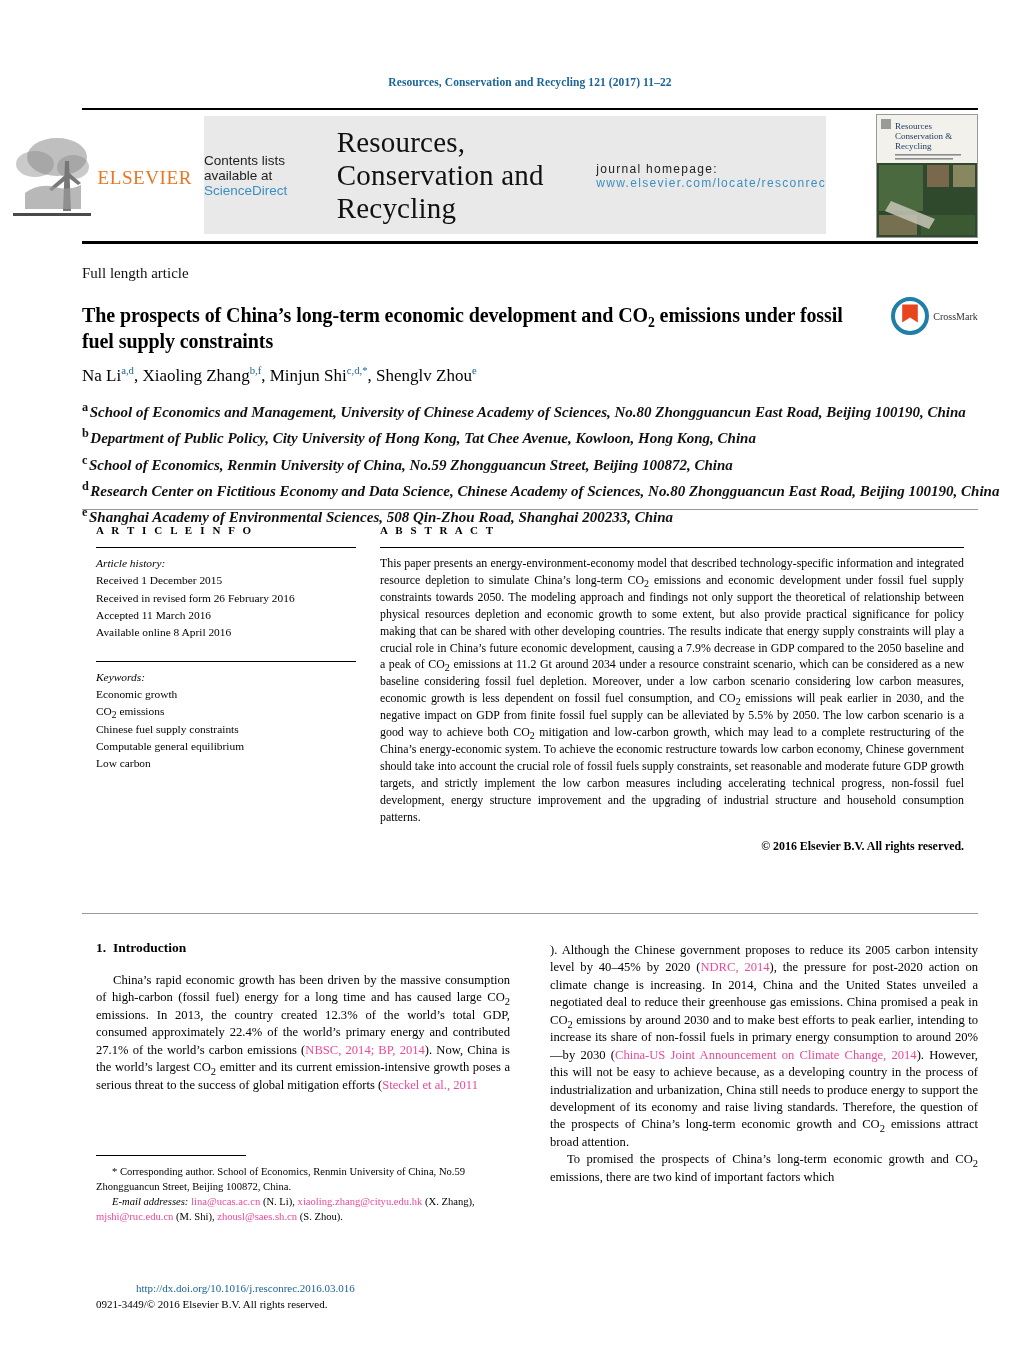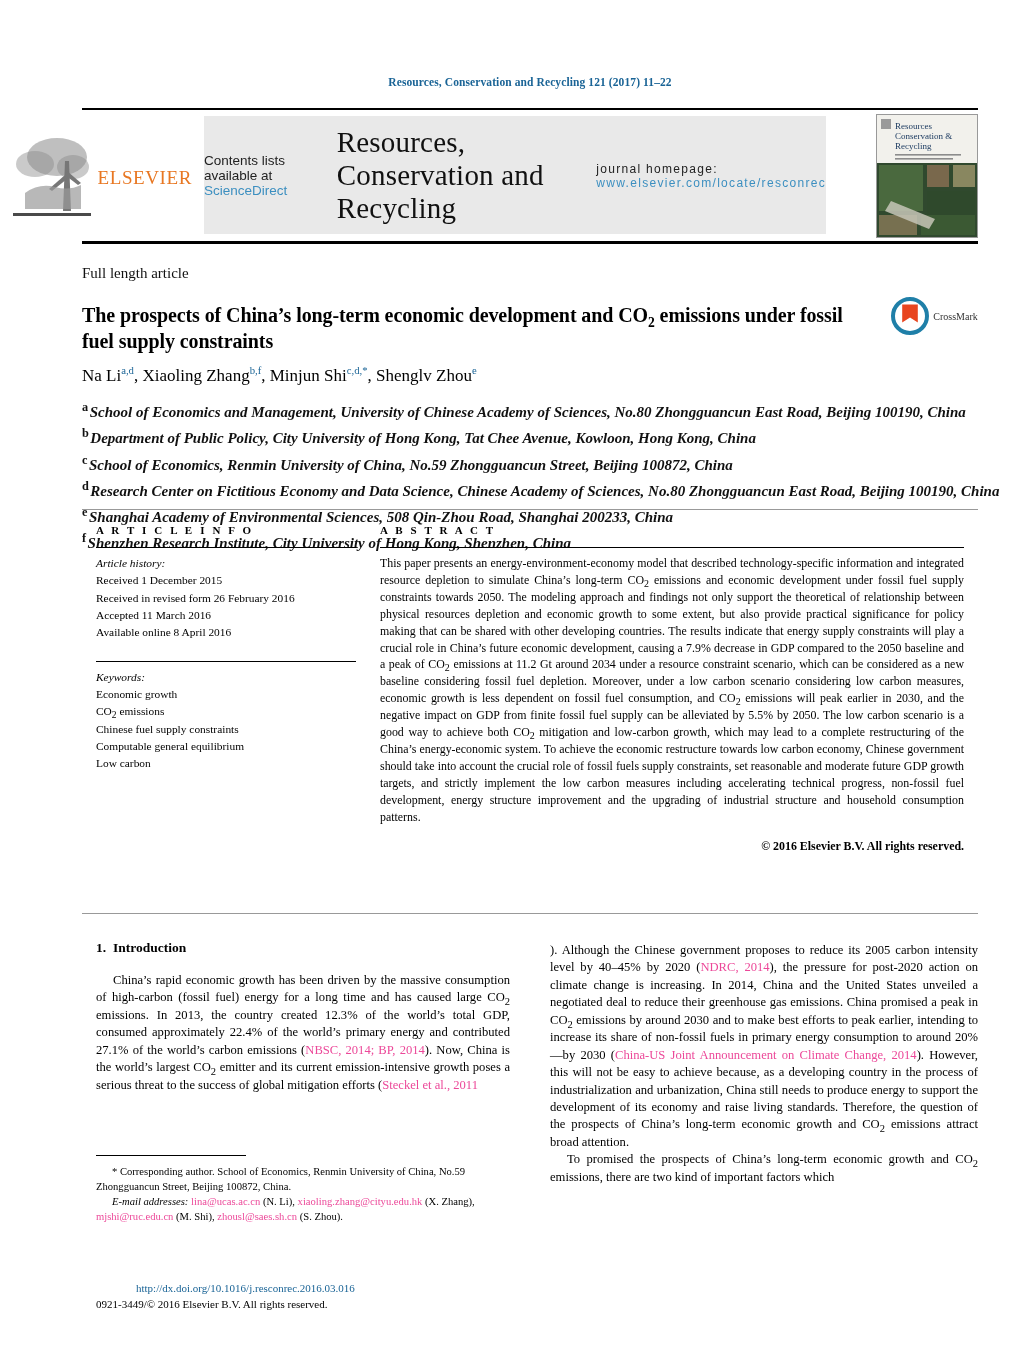--- a/index.html
+++ b/index.html
@@ -376,21 +376,20 @@
   <div class="authors">
     <span><span>Na Li</span><sup>a,d</sup></span><span>, </span><span><span>Xiaoling Zhang</span><sup>b,f</sup></span><span>, </span><span><span>Minjun Shi</span><sup>c,d,*</sup></span><span>, </span><span><span>Shenglv Zhou</span><sup>e</sup></span>
   </div>
 
   <div class="affiliations">
     <div class="aff"><span class="mark">a</span><span>School of Economics and Management, University of Chinese Academy of Sciences, No.80 Zhongguancun East Road, Beijing 100190, China</span></div>
     <div class="aff"><span class="mark">b</span><span>Department of Public Policy, City University of Hong Kong, Tat Chee Avenue, Kowloon, Hong Kong, China</span></div>
     <div class="aff"><span class="mark">c</span><span>School of Economics, Renmin University of China, No.59 Zhongguancun Street, Beijing 100872, China</span></div>
     <div class="aff"><span class="mark">d</span><span>Research Center on Fictitious Economy and Data Science, Chinese Academy of Sciences, No.80 Zhongguancun East Road, Beijing 100190, China</span></div>
     <div class="aff"><span class="mark">e</span><span>Shanghai Academy of Environmental Sciences, 508 Qin-Zhou Road, Shanghai 200233, China</span></div>
-    <div class="aff"><span class="mark">f</span><span>Shenzhen Research Institute, City University of Hong Kong, Shenzhen, China</span></div>
   </div>
 
   <div class="infoabs-rule-top"></div>
   <div class="infoabs-rule-bottom"></div>
 
   <div class="info-col">
     <div class="sec-head">A R T I C L E   I N F O</div>
     <div class="hairline"></div>
     <div class="info-block">
       <div class="lbl">Article history:</div>

